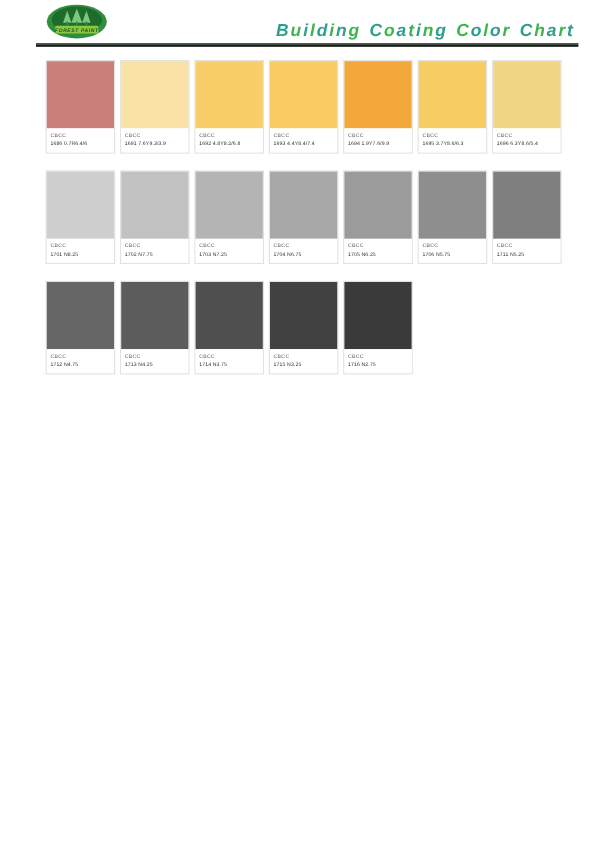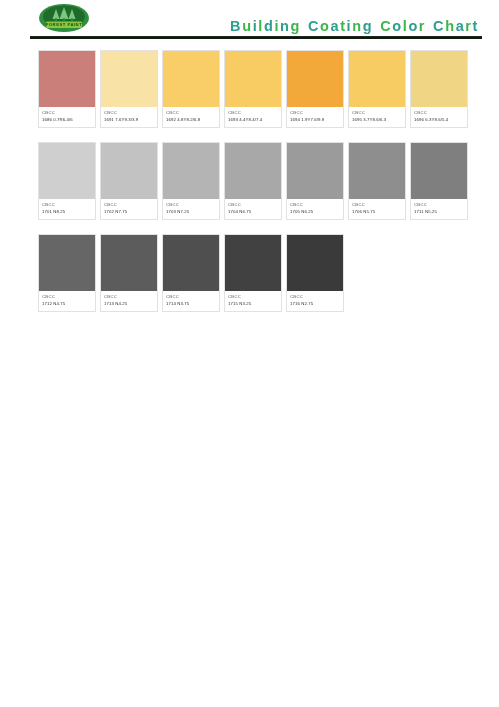--- a/index.html
+++ b/index.html
@@ -12,21 +12,21 @@
   #page {
     position: relative;
     width: 499px; height: 707px;
     background: #ffffff;
   }
 
   
   #header {
     position: absolute;
     left: 0; top: 0;
-    width: 499px; height: 44px;
+    width: 499px; height: 44px; font-style: italic;
   }
   #logo {
     position: absolute;
     left: 38px; top: 3px;
     width: 52px; height: 31px;
   }
   #logo svg { display: block; }
 
   #chart-title {
     position: absolute;

